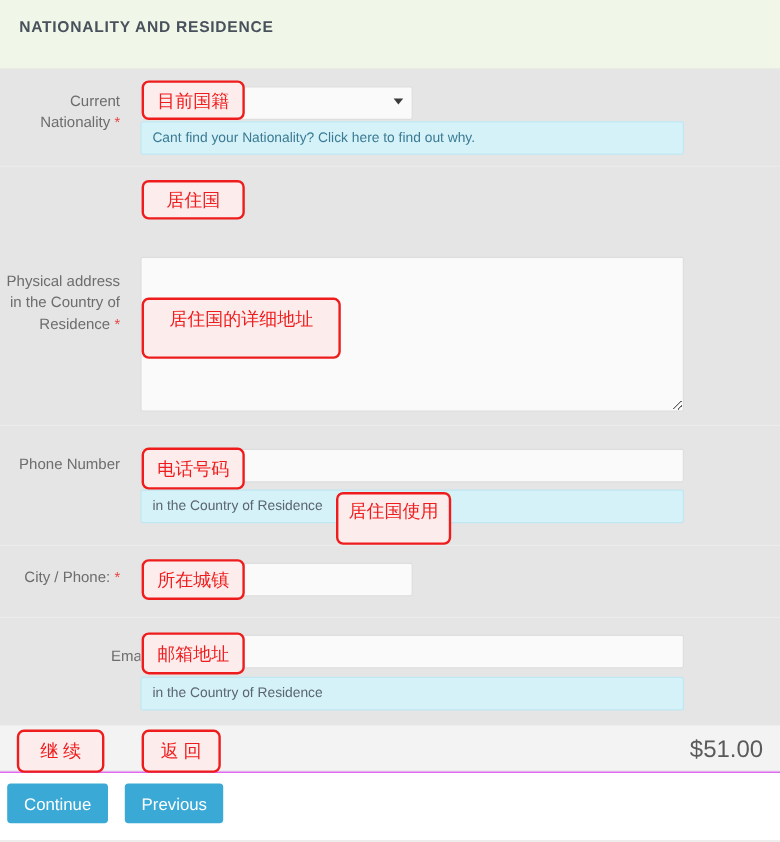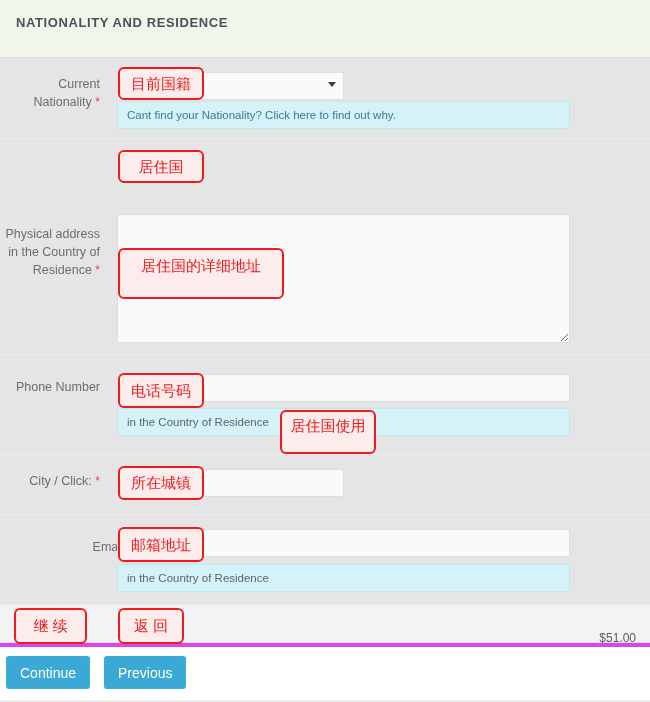--- a/index.html
+++ b/index.html
@@ -151,30 +151,30 @@
   .total-bar {
     position: absolute;
     left: 0; top: 605px;
     width: 650px; height: 38px;
     background: #f3f3f3;
     border-bottom: 1px solid #e4e4e4;
     box-sizing: border-box;
   }
   .total-amount {
     position: absolute;
-    right: 14px; top: 26px;
-    font-size: 12px;
+    right: 14px; top: 9px;
+    font-size: 20px;
     color: #5a5a5a;
   }
   .button-bar {
     position: absolute;
     left: 0; top: 643px;
     width: 650px; height: 59px;
     background: #ffffff;
-    border-top: 4px solid #d946ef;
+    border-top: 1px solid #d946ef;
     box-sizing: border-box;
   }
   .btn {
     position: absolute;
     top: 9px;
     height: 33px;
     border: none;
     border-radius: 3px;
     background: #3aa9d6;
     color: #ffffff;
@@ -258,21 +258,21 @@
       <span class="req"></span>
     </div>
     <input class="styled control" type="text" style="top: 19px; width: 453px;" value="">
     <div class="hint-bar" style="top:53px; width:453px;">
       <span>in the Country of Residence</span>
     </div>
   </div>
 
   <div class="form-row row-city">
     <div class="field-label" style="top:17px;">
-      <span>City / Click:</span>
+      <span>City / Phone:</span>
       <span class="req">*</span>
     </div>
     <input class="styled control" type="text" style="top: 14px; width: 227px;" value="">
   </div>
 
   <div class="form-row row-email">
     <div class="field-label" style="top:23px;margin-left:32px;">
       <span>Email</span>
       <span class="req">*</span>
     </div>

